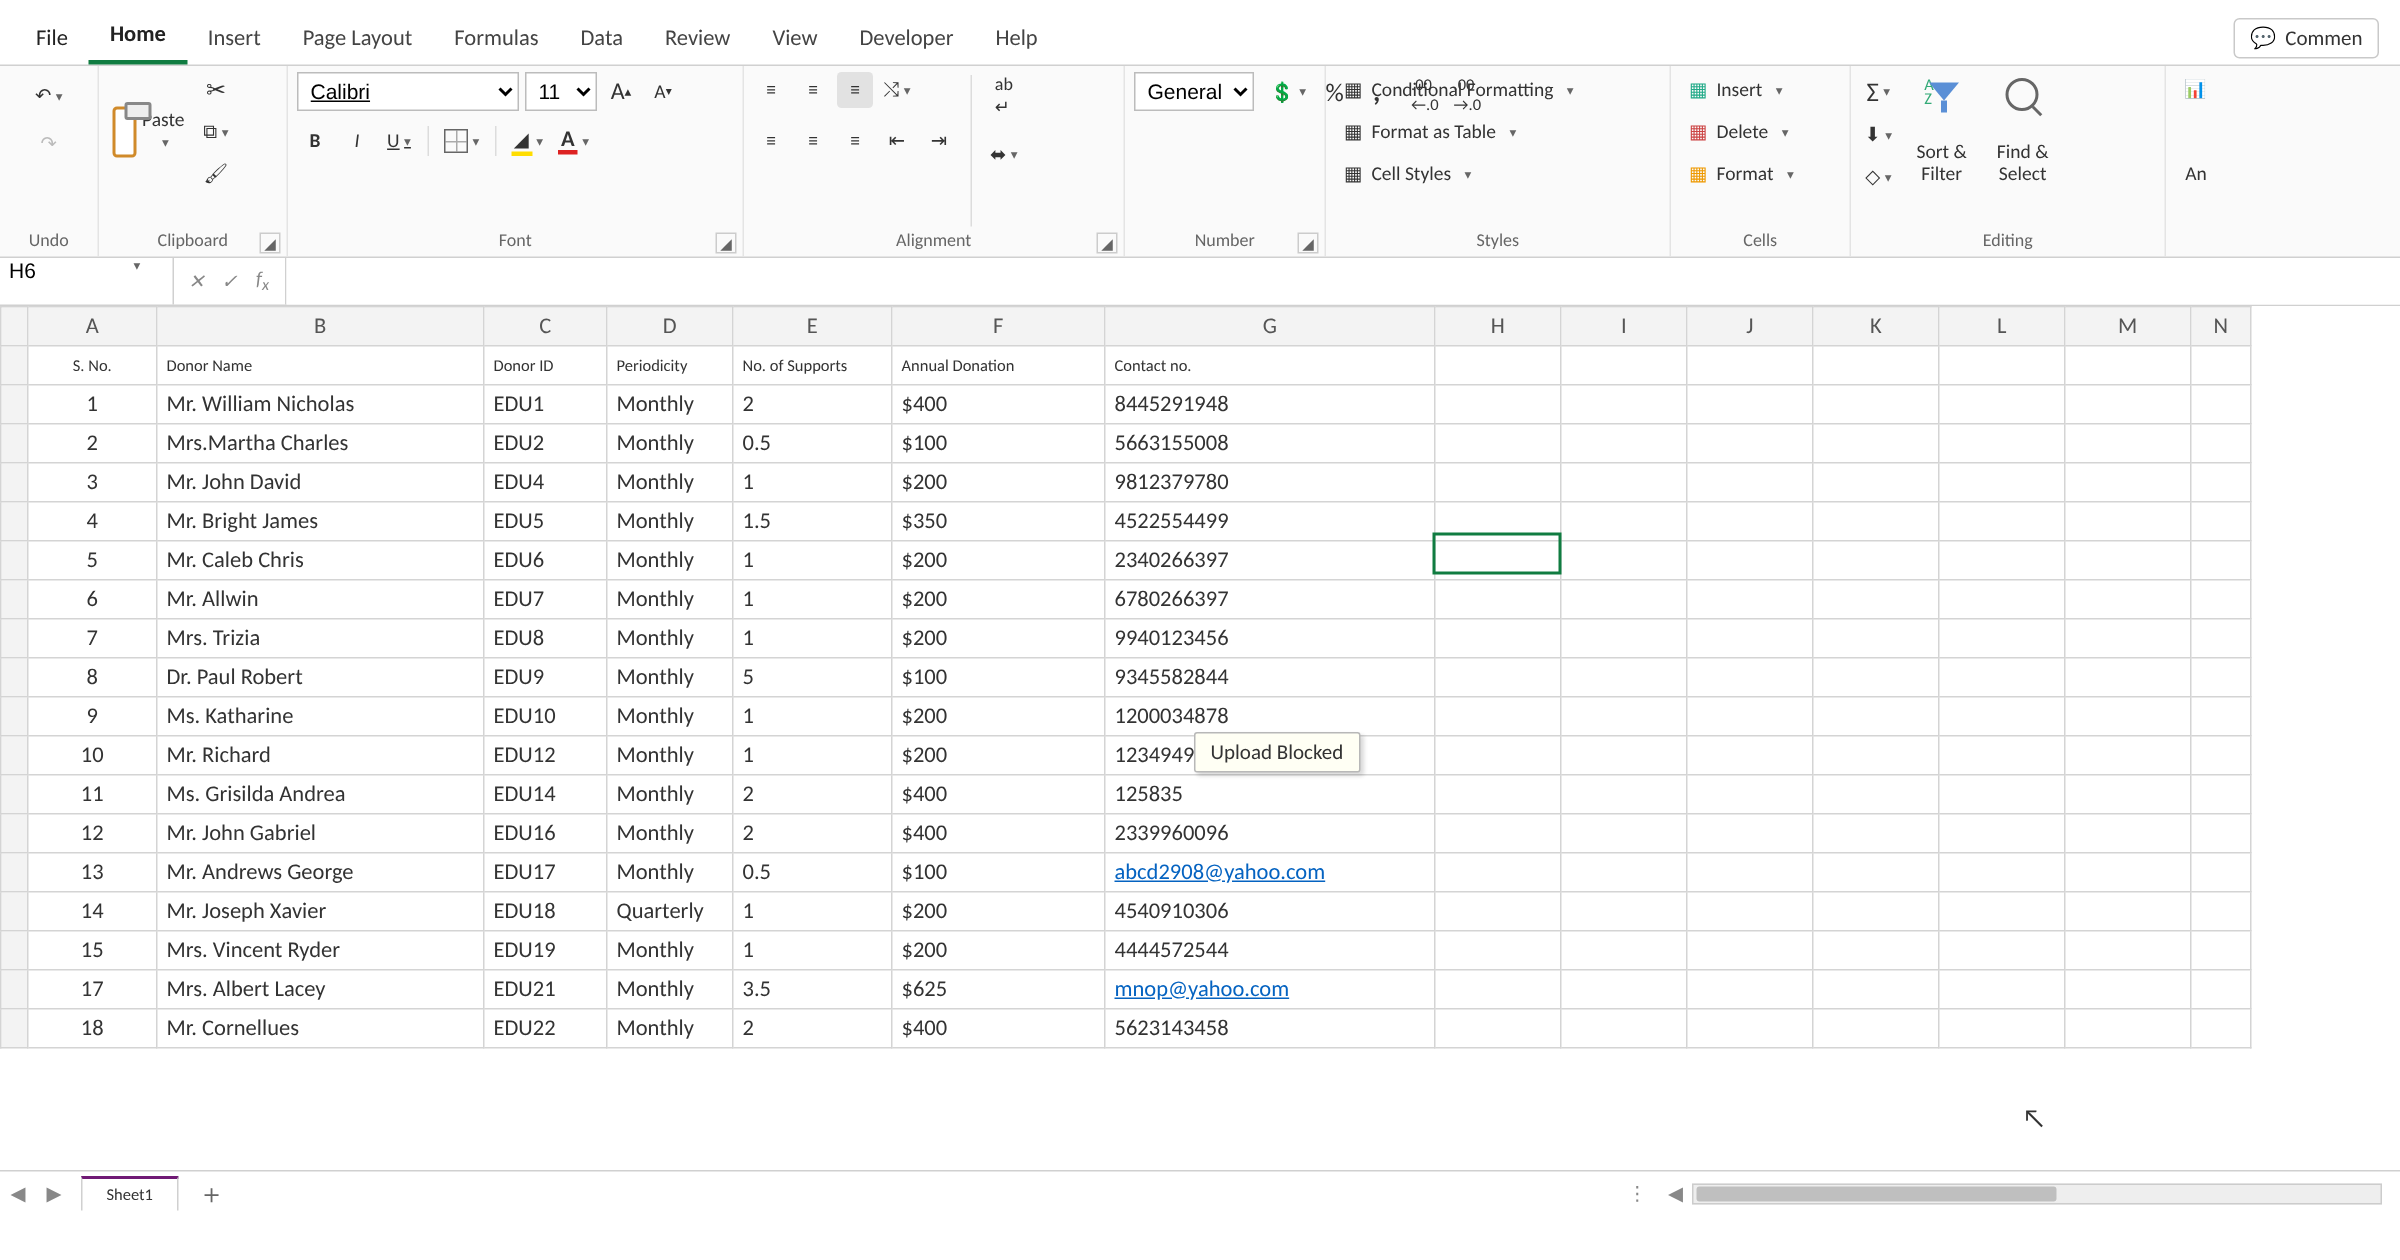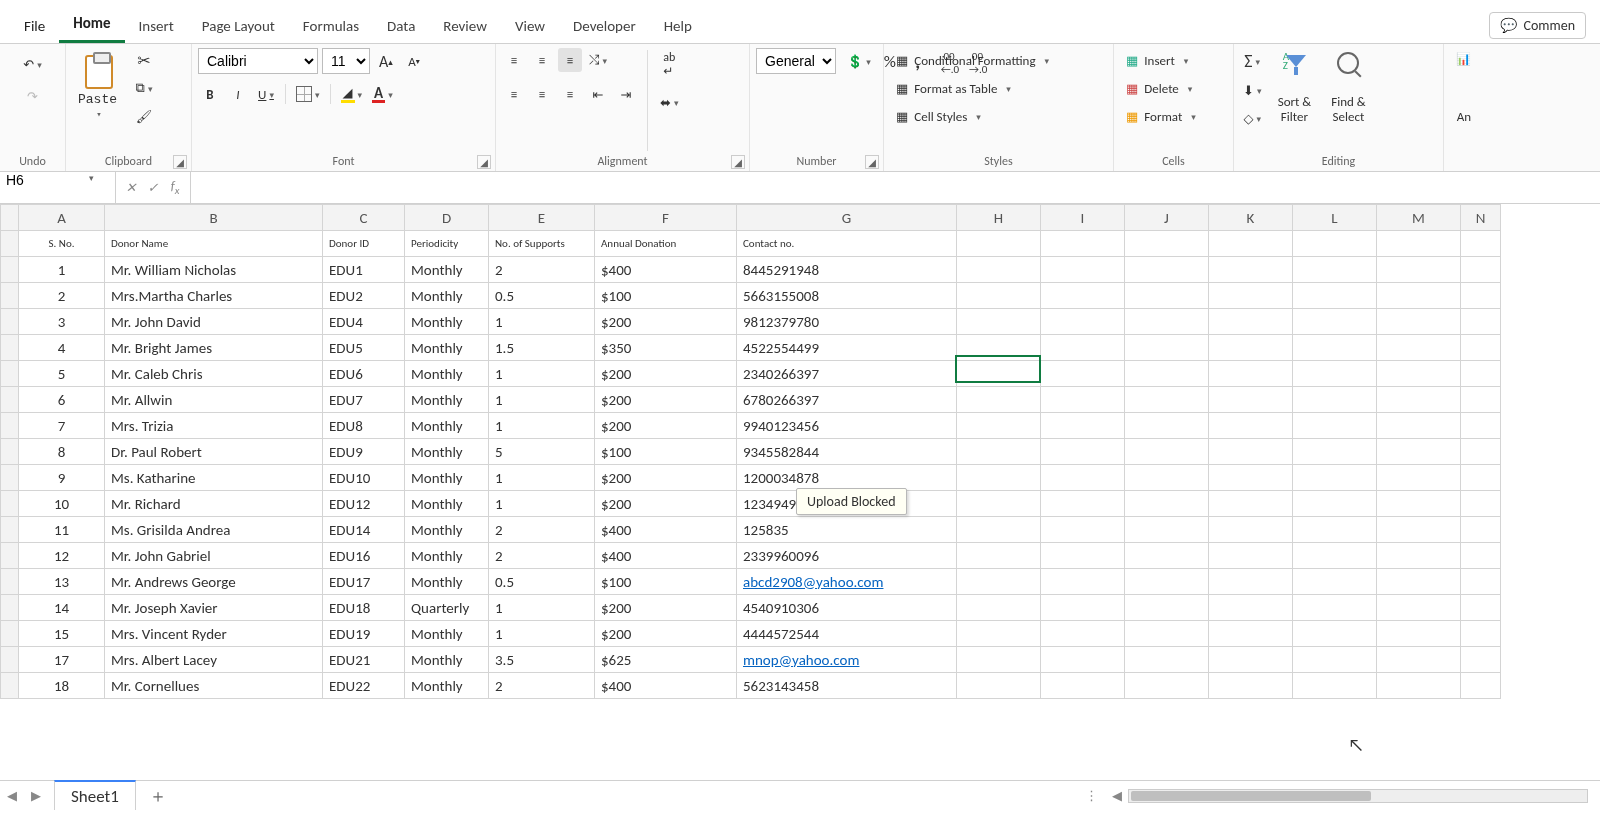--- a/index.html
+++ b/index.html
@@ -16,28 +16,28 @@
   
   .ribbon { display: flex; border-bottom: 1px solid #d0d0d0; background: #fafafa; height: 128px; }
   .group { display: flex; flex-direction: column; justify-content: space-between; border-right: 1px solid #e4e4e4; padding: 4px 6px 2px 6px; position: relative; }
   .group-body { display: flex; align-items: flex-start; gap: 6px; flex: 1; }
   .group-label { text-align: center; font-size: 12px; color: #666; padding: 1px 0 1px 0; position: relative; }
   .dlg-launch { position: absolute; right: 4px; bottom: 2px; width: 14px; height: 14px; font-size: 10px; color: #666; border: 1px solid #ccc; display:flex; align-items:center; justify-content:center; }
 
   .btncol { display: flex; flex-direction: column; gap: 4px; }
   .btnrow { display: flex; gap: 4px; align-items: center; }
   .rbtn { display: flex; align-items: center; justify-content: center; min-width: 24px; min-height: 24px; padding: 2px 3px; border-radius: 3px; cursor: pointer; }
-  .rbtn.big { flex-direction: column; width: 54px; height: 80px; font-size: 13px; gap: 4px; font-family: Liberation Mono, monospace; }
+  .rbtn.big { flex-direction: row; width: 54px; height: 80px; font-size: 13px; gap: 4px; }
   .rbtn.tall { flex-direction: column; width: 48px; height: 80px; font-size: 12px; gap: 2px; justify-content: space-between; padding: 4px 2px; }
   .rbtn .cap { font-size: 13px; text-align: center; line-height: 1.1; }
   .rbtn.wide { justify-content: flex-start; gap: 6px; min-width: 140px; padding: 2px 6px; }
   .dd { font-size: 9px; color: #666; margin-left: 3px; }
 
   select.ribbon-select { height: 26px; border: 1px solid #bcbcbc; background: #fff; font-size: 14px; padding: 0 4px; }
-  .font-name { width: 120px; }
+  .font-name { width: 148px; text-decoration: underline; }
   .font-size { width: 48px; }
 
   .sep-v { width: 1px; background: #dcdcdc; align-self: stretch; margin: 2px 3px; }
 
   
   .fbar { display: flex; align-items: center; border-bottom: 1px solid #d0d0d0; height: 32px; }
   .namebox { width: 116px; border-right: 1px solid #d0d0d0; display: flex; align-items: flex-start; padding: 0 6px; height: 100%; }
   .namebox input { border: none; width: 80px; font-size: 14px; outline: none; }
   .namebox .dd { cursor: pointer; }
   .fbar-btns { display: flex; align-items: center; gap: 4px; padding: 0 6px; border-right: 1px solid #d0d0d0; height:100%; }
@@ -56,21 +56,21 @@
   .grid tr.hdr-row td { font-size: 11px; }
   a.hyperlink { color: #0563c1; text-decoration: underline; }
 
   .sel-cell { outline: 2px solid #107c41; outline-offset: -1px; position: absolute; pointer-events: none; }
 
   .tooltip { position: absolute; background: #fffff4; border: 1px solid #b8b8b8; box-shadow: 2px 2px 3px rgba(0,0,0,0.15); padding: 4px 10px; font-size: 14px; border-radius: 2px; }
 
   
   .bottom { display: flex; align-items: center; height: 30px; border-top: 1px solid #d0d0d0; }
   .navarrow { width: 24px; text-align: center; color: #888; cursor: pointer; font-size: 13px; }
-  .sheet-tab { padding: 4px 16px; border: 1px solid #d0d0d0; border-bottom: none; background: #fff; font-size: 17px; cursor: pointer; margin-left: 6px; border-top: 2px solid #3b82f6; }
+  .sheet-tab { padding: 4px 16px; border: 1px solid #d0d0d0; border-bottom: none; background: #fff; font-size: 11px; cursor: pointer; margin-left: 6px; border-top: 2px solid #701a75; }
   .add-sheet { width: 28px; text-align: center; color: #666; font-size: 18px; cursor: pointer; margin-left: 8px; }
   .bottom .spacer { flex: 1; }
   .hscroll { width: 460px; height: 14px; background: #eee; border: 1px solid #ccc; margin-right: 12px; position: relative; }
   .hscroll .thumb { position: absolute; left: 2px; top: 1px; height: 10px; width: 240px; background: #bfbfbf; border-radius: 2px; }
 
   .cursor { position: absolute; font-size: 18px; pointer-events:none; }
   .paste-ic { width:28px; height:34px; border:2px solid #d08a2a; border-radius:3px; position:relative; background:#fff; }
   .paste-ic::before { content:""; position:absolute; top:-5px; left:6px; width:14px; height:8px; border:2px solid #888; border-radius:2px; background:#eee; }
   .scissors { font-size:16px; }
   .border-ic { width:16px; height:16px; border:1px solid #666; background:

